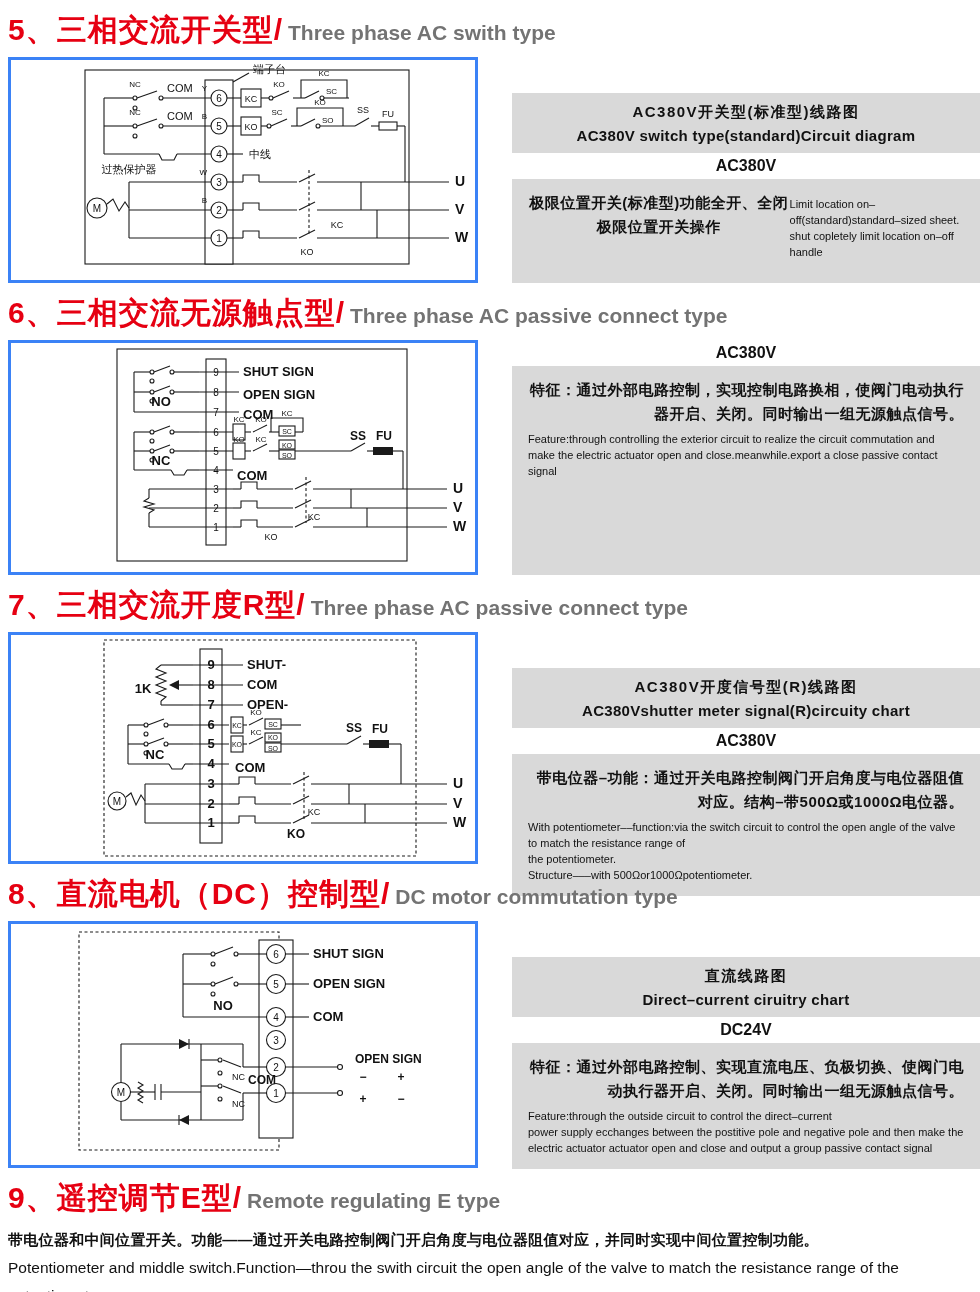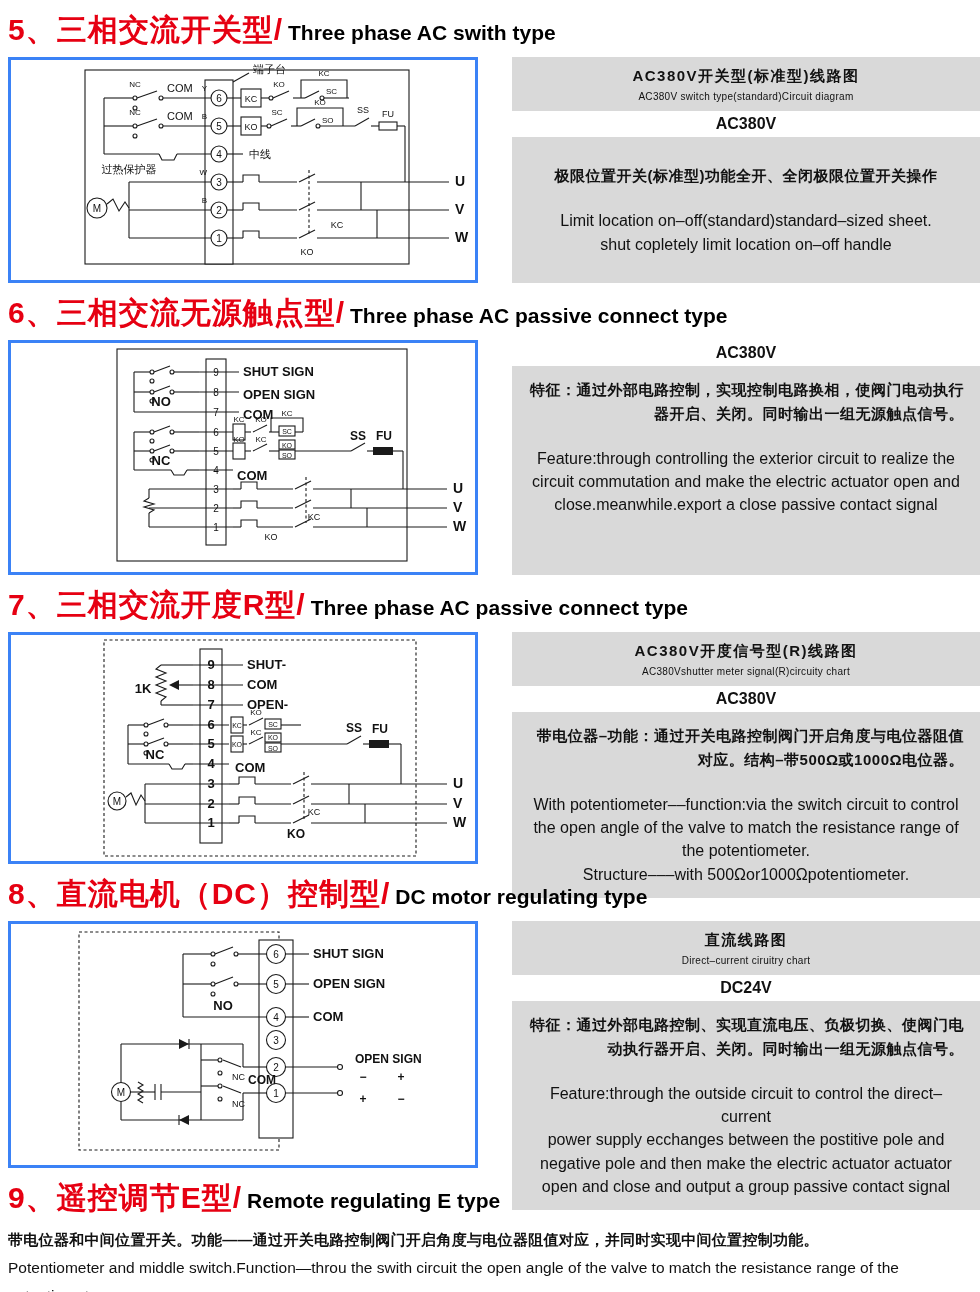--- a/index.html
+++ b/index.html
@@ -1,33 +1,33 @@
 <!DOCTYPE html>
 <html><head>
 <meta charset="utf-8">
 <style>
   html,body{margin:0;padding:0;background:#fff;}
   body{width:980px;font-family:"Liberation Sans",sans-serif;color:#111;}
   .sec-head{display:flex;align-items:baseline;margin:10px 0 6px 8px;white-space:nowrap;}
   .sec-head .red{color:#e60012;font-weight:900;font-size:30px;letter-spacing:1px;}
-  .sec-head .en{color:#000000;font-weight:700;font-size:21px;margin-left:5px;text-align:right;}
+  .sec-head .en{color:#737373;font-weight:700;font-size:21px;margin-left:5px;text-align:right;}
   .sec-body{display:flex;margin:0 0 6px 8px;align-items:stretch;}
   .h5{height:226px}.h6{height:235px}.h7{height:232px}.h8{height:247px}
   .diagram-box{width:470px;box-sizing:border-box;border:3px solid #3b82f6;background:#fff;flex:none;}
   .diagram-box svg{display:block;width:100%;height:100%;}
   .panel{width:468px;margin-left:34px;display:flex;flex-direction:column;flex:none;box-sizing:border-box;}
-  .p-title{background:#d9d9d9;text-align:center;padding:10px 8px 9px;}
+  .p-title{background:#d9d9d9;text-align:center;padding:10px 8px 9px;margin-top:36px;}
   .p-title .zh{font-size:15px;font-weight:700;letter-spacing:1.5px;}
-  .p-title .en{font-size:10px;font-weight:400;margin-top:5px;letter-spacing:.3px;}
+  .p-title .en{font-size:15px;font-weight:700;margin-top:5px;letter-spacing:.3px;}
   .p-volt{background:#fff;text-align:center;font-weight:700;font-size:16px;padding:4px 0;}
   .p-feat{background:#d9d9d9;flex:1;padding:12px 16px;box-sizing:border-box;}
-  .p-feat.center{display:flex;flex-direction:column;justify-content:center;}
+  .p-feat.center{display:flex;flex-direction:row;justify-content:center;}
   .p-feat .zh{font-size:15px;font-weight:700;line-height:1.6;letter-spacing:.5px;text-align:right;}
   .p-feat.center .zh{text-align:center;}
-  .p-feat .en{font-size:16px;line-height:1.45;margin-top:21px;white-space:pre-line;text-align:center;}
+  .p-feat .en{font-size:11px;line-height:1.45;margin-top:6px;white-space:pre-line;}
   .s9-zh{margin:12px 8px 2px;font-size:15px;font-weight:700;letter-spacing:.3px;}
   .s9-en{margin:4px 8px;font-size:15.5px;line-height:1.8;white-space:pre-line;}
   
   .wire line,.wire rect,.wire circle,.wire polyline{stroke:#1a1a1a;stroke-width:1.1;fill:none;}
   .wire .fw{fill:#fff;}
   .wire .fk{fill:#1a1a1a;stroke:none;}
   .wire .dash{stroke-dasharray:3 2.5;}
   text{fill:#111;font-family:"Liberation Sans",sans-serif;}
   .t7{font-size:7px}.t8{font-size:8px}.t9{font-size:9px}.t10{font-size:10px}.t11{font-size:11px}
   .b12{font-size:12px;font-weight:700}.b13{font-size:13px;font-weight:700}.b14{font-size:14px;font-weight:700}
@@ -438,21 +438,21 @@
 Structure–––with 500Ωor1000Ωpotentiometer.</div>
       </div>
     </div>
   </div>
 </div>
 
 <div>
   <div class="sec-head">
     <span class="red">8、</span>
       <span class="red">直流电机（DC）控制型/</span>
-    <span class="en">DC motor regulating type</span>
+    <span class="en">DC motor commutation type</span>
   </div>
   <div class="sec-body h8">
     <div class="diagram-box">
       <svg viewBox="0 0 464 241">
         <g class="wire">
           <rect x="68" y="8" width="200" height="218" class="dash"></rect>
           <rect x="248" y="16" width="34" height="198" class="fw"></rect>
           <circle cx="265" cy="30" r="9.5" class="fw"></circle>
             <circle cx="265" cy="60" r="9.5" class="fw"></circle>
             <circle cx="265" cy="93" r="9.5" class="fw"></circle>

